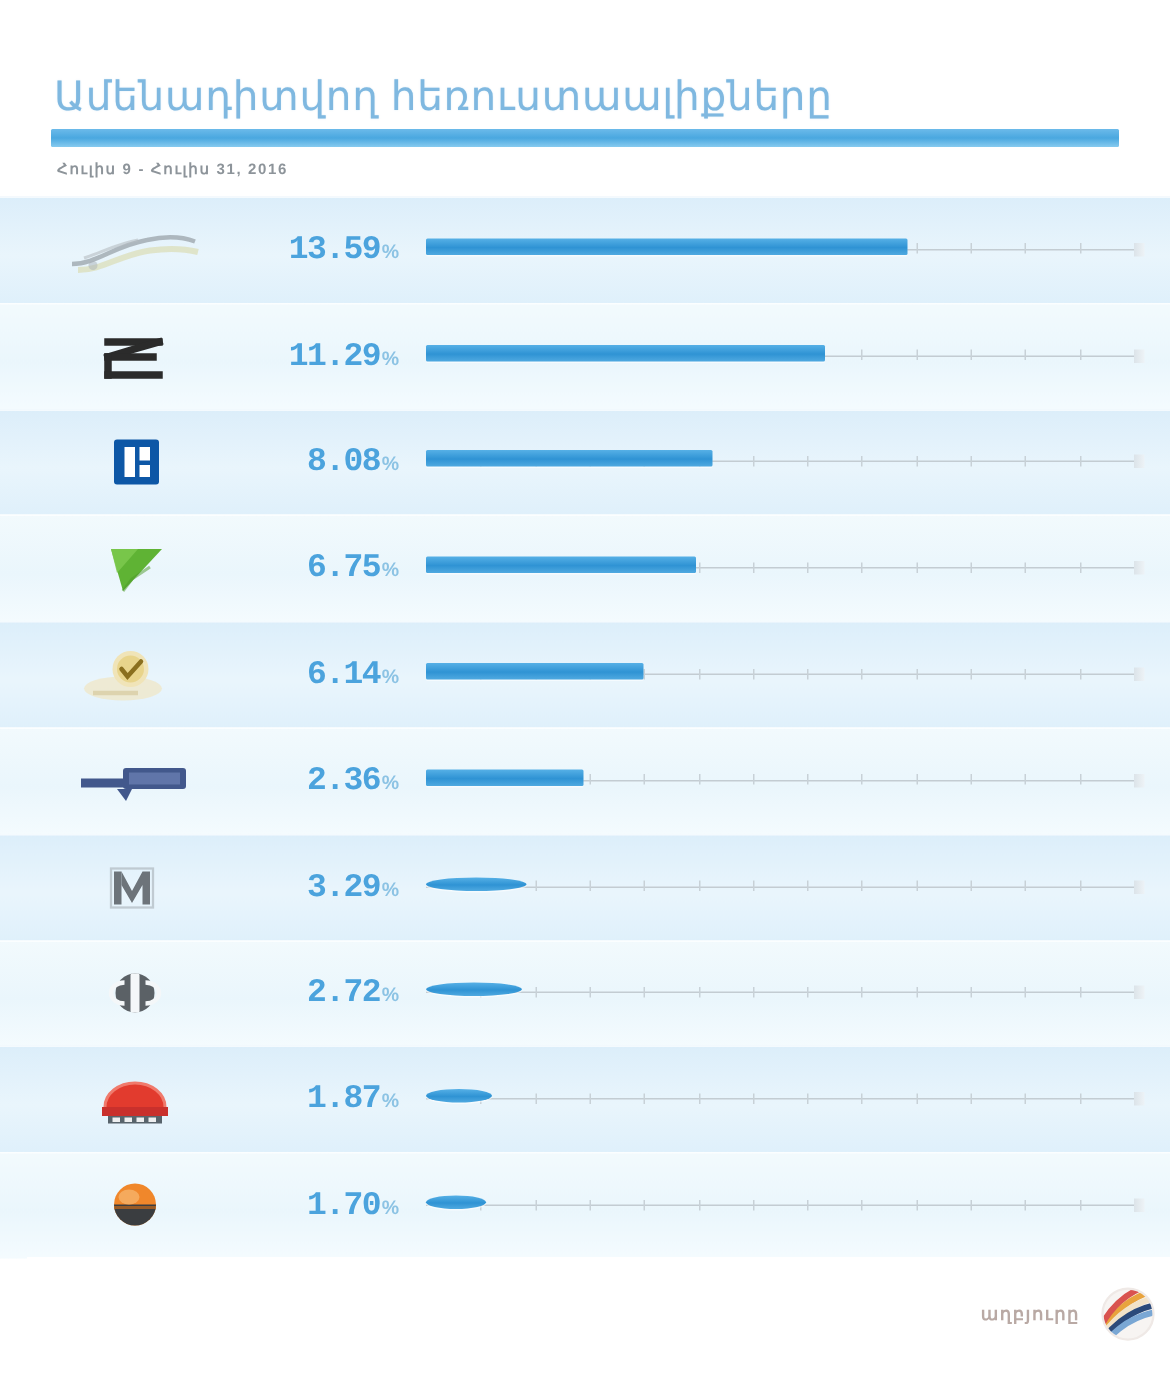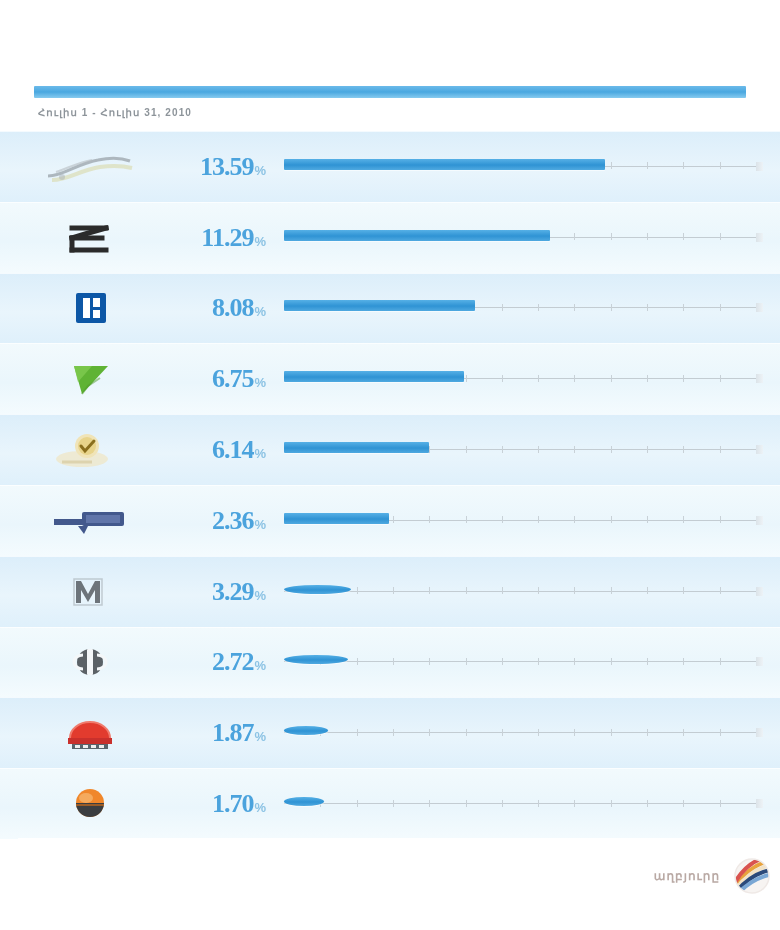--- a/index.html
+++ b/index.html
@@ -60,23 +60,23 @@
     flex: none;
   }
   .icon-box { width: 96px; height: 42px; position: relative; }
 
   .val-cell {
     width: 88px; flex: none;
     display: flex; align-items: baseline; justify-content: flex-end;
     padding-right: 2px;
   }
   .val {
-    font-size: 26px; font-weight: 700; letter-spacing: -1px;
+    font-size: 22px; font-weight: 700; letter-spacing: -1px;
     color: #4ba3dd; line-height: 1;
-    font-family: Liberation Serif, serif;
+    font-family: Liberation Mono, monospace;
   }
   .pct { font-size: 13px; font-weight: 700; color: #8cc3e4; margin-left: 1px; }
 
   .bar-cell { flex: 1; position: relative; height: 70.8px; }
   .track {
     position: absolute; left: 16px; right: 24px; top: 50%;
     height: 1px; background: #c3ccd2;
     transform: translateY(-1px);
   }
   .track::after {
@@ -117,22 +117,23 @@
     font-size: 17px; color: #cfc3bf; letter-spacing: .6px;
     font-weight: 700; white-space: nowrap;
   }
 </style>
 </head>
 <body>
 
 <div class="page">
 
   <div class="header">
+    <div class="title">Ամենադիտվող հեռուստաալիքները</div>
     <div class="title-rule"></div>
-    <div class="daterange">Հուլիս 1 - Հուլիս 31, 2010</div>
+    <div class="daterange">Հուլիս 9 - Հուլիս 31, 2016</div>
   </div>
 
   <div class="rows" id="rows">
       <div class="row alt">
         <div class="icon-cell">
           <div class="icon-box">
             <span class="ic">
               <svg viewBox="0 0 96 42" width="96" height="42">
       <path d="M6 30 C22 30 34 18 56 14 C70 11 80 12 88 15" fill="none" stroke="#9aa3a9" stroke-width="3" opacity=".75"></path>
       <path d="M10 34 C26 34 38 24 58 21 C72 19 82 20 90 22" fill="none" stroke="#d9d9a8" stroke-width="4" opacity=".6"></path>

